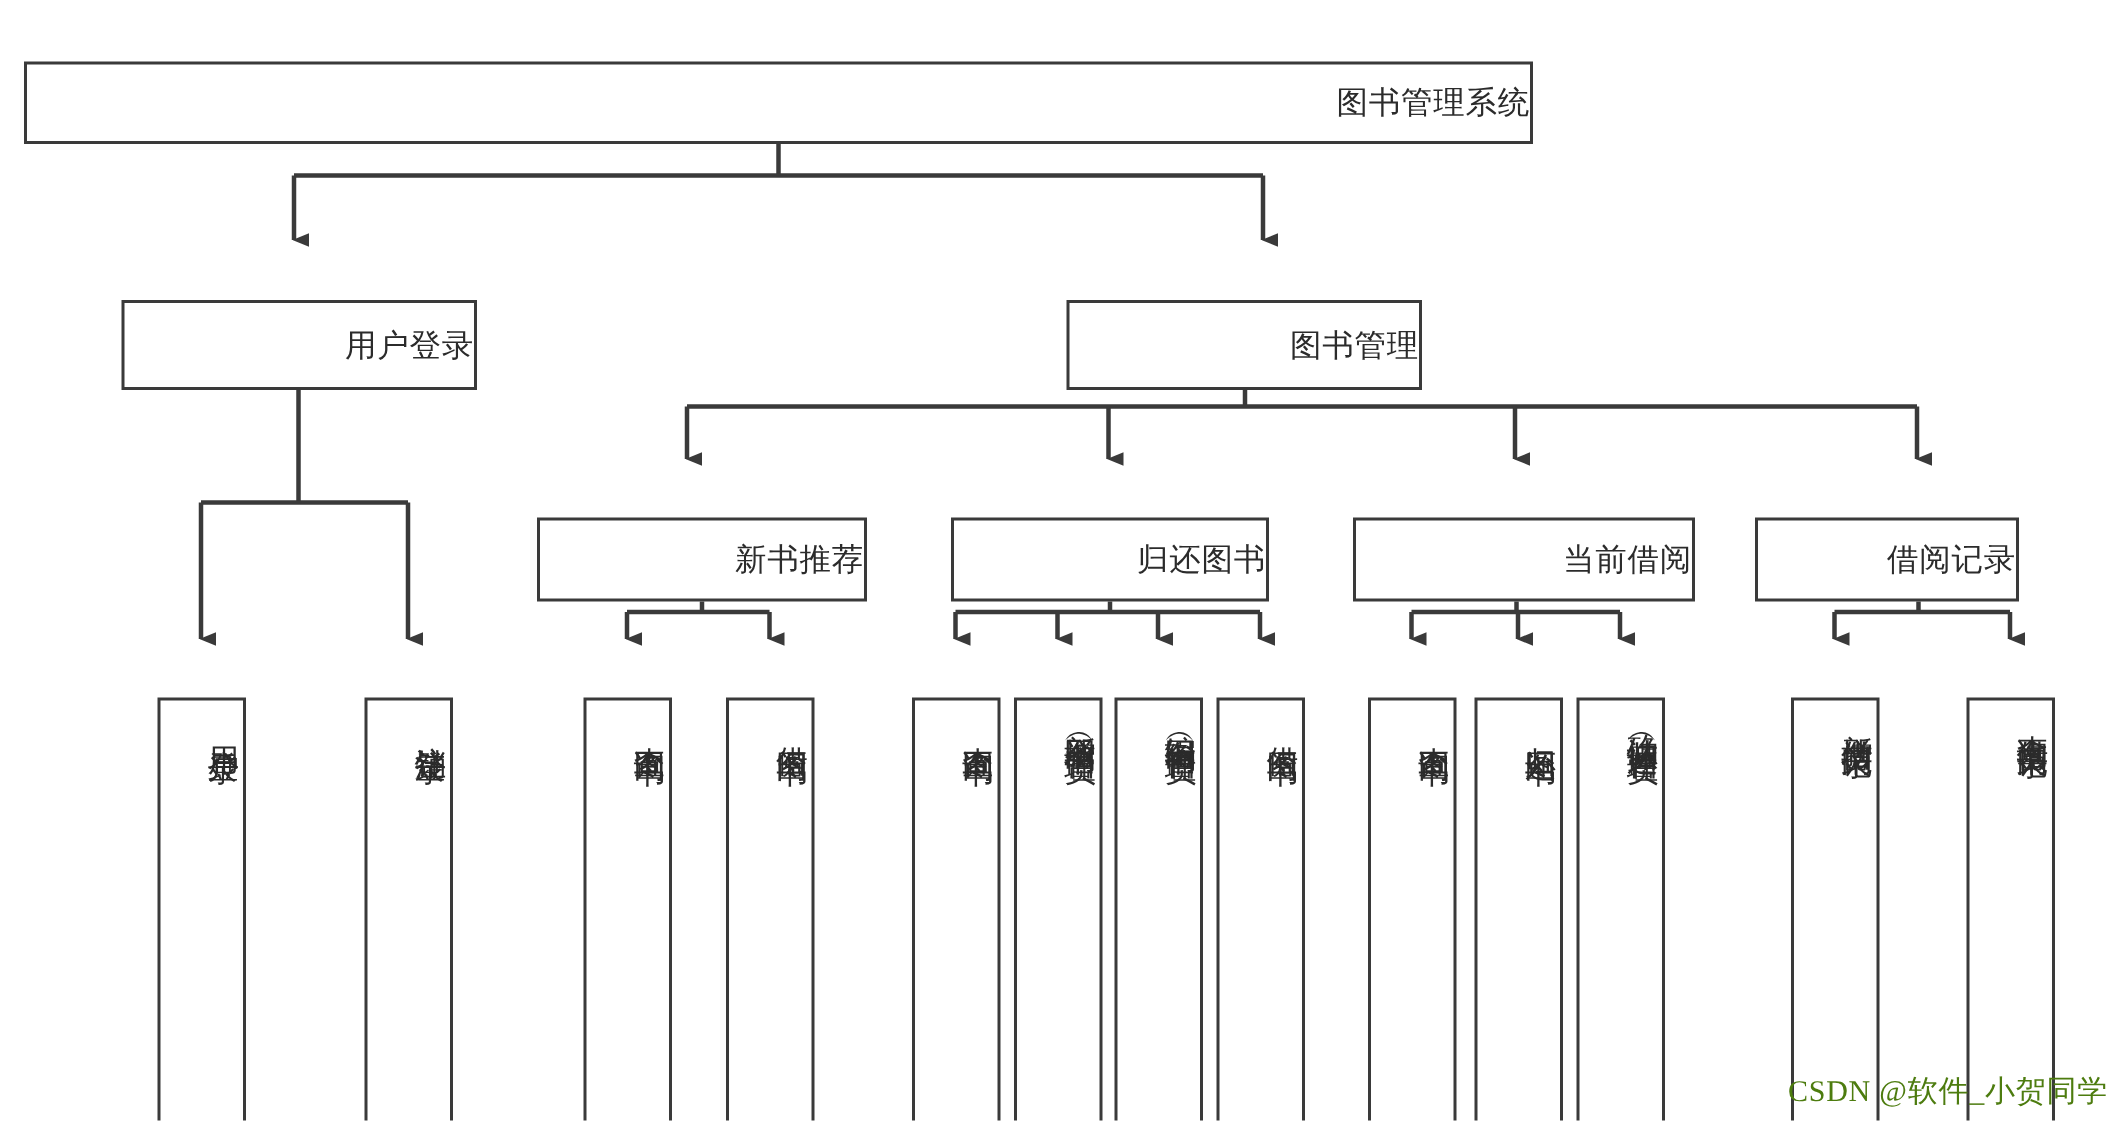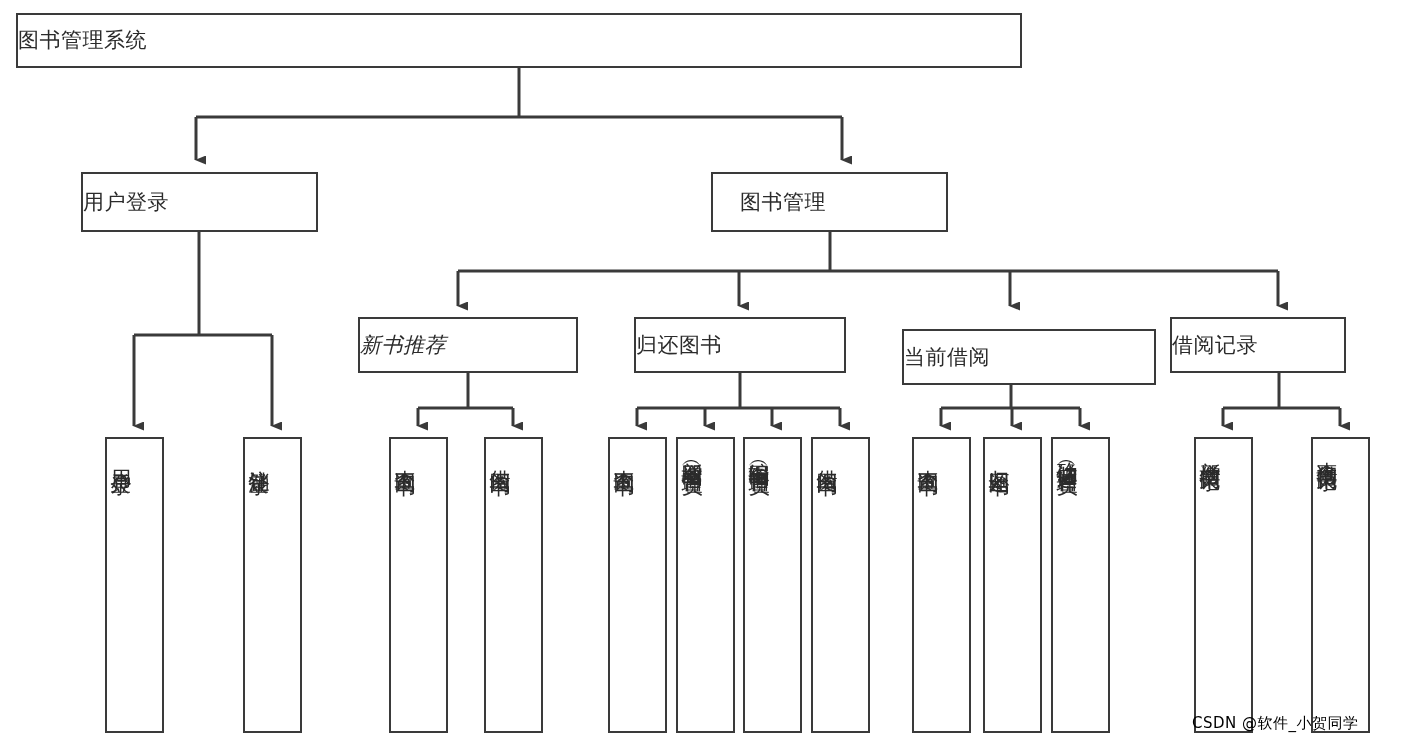--- a/index.html
+++ b/index.html
@@ -26,22 +26,23 @@
     width: 1405px;
     height: 747px;
   }
   .node-box {
     position: absolute;
     box-sizing: border-box;
     border: 2px solid #3a3a3a;
     background: #ffffff;
     display: flex;
     align-items: center;
-    justify-content: flex-start;
+    justify-content: flex-end;
     color: #2b2b2b;
+    margin-top: 28px;
   }
   .node-label {
     font-size: 21px;
     line-height: 1.15;
     letter-spacing: 0.5px;
     white-space: nowrap;
     color: #2b2b2b;
   }
   .node-box.vertical {
     align-items: flex-start;
@@ -53,25 +54,26 @@
     font-size: 21px;
     line-height: 1.28;
     letter-spacing: 2px;
     white-space: nowrap;
   }
   .node-box.vertical.tall-text {
     padding-top: 6px;
   }
   .watermark {
     position: absolute;
-    font-size: 15px;
-    color: #000000;
+    font-size: 20px;
+    color: #4d7c0f;
     letter-spacing: 0.5px;
     white-space: nowrap;
     user-select: none;
+    font-family: Liberation Serif, serif;
   }
 </style>
 </head>
 <body>
 
 <div id="diagram-root">
 
   <svg class="diagram-canvas" viewBox="0 0 1405 747" xmlns="http://www.w3.org/2000/svg">
     <defs>
       <marker id="arrowhead" markerWidth="9" markerHeight="11" refX="4.5" refY="10" orient="auto" markerUnits="userSpaceOnUse">
@@ -127,27 +129,27 @@
     <span class="node-label">图书管理系统</span>
   </div>
 
   <div class="node-box" style="left:81px; top:172px; width:237px; height:60px;">
     <span class="node-label">用户登录</span>
   </div>
   <div class="node-box" style="left:711px; top:172px; width:237px; height:60px;padding-left:27px;">
     <span class="node-label">图书管理</span>
   </div>
 
-  <div class="node-box" style="left:358px; top:317px; width:220px; height:56px;font-style:italic;">
+  <div class="node-box" style="left:358px; top:317px; width:220px; height:56px;">
     <span class="node-label">新书推荐</span>
   </div>
   <div class="node-box" style="left:634px; top:317px; width:212px; height:56px;">
     <span class="node-label">归还图书</span>
   </div>
-  <div class="node-box" style="left:902px; top:329px; width:254px; height:56px;">
+  <div class="node-box" style="left:902px; top:317px; width:228px; height:56px;">
     <span class="node-label">当前借阅</span>
   </div>
   <div class="node-box" style="left:1170px; top:317px; width:176px; height:56px;">
     <span class="node-label">借阅记录</span>
   </div>
 
   <div class="node-box vertical" style="left:105px; top:437px; width:59px; height:296px;">
     <span class="node-label">用户登录</span>
   </div>
   <div class="node-box vertical" style="left:243px; top:437px; width:59px; height:296px;">

